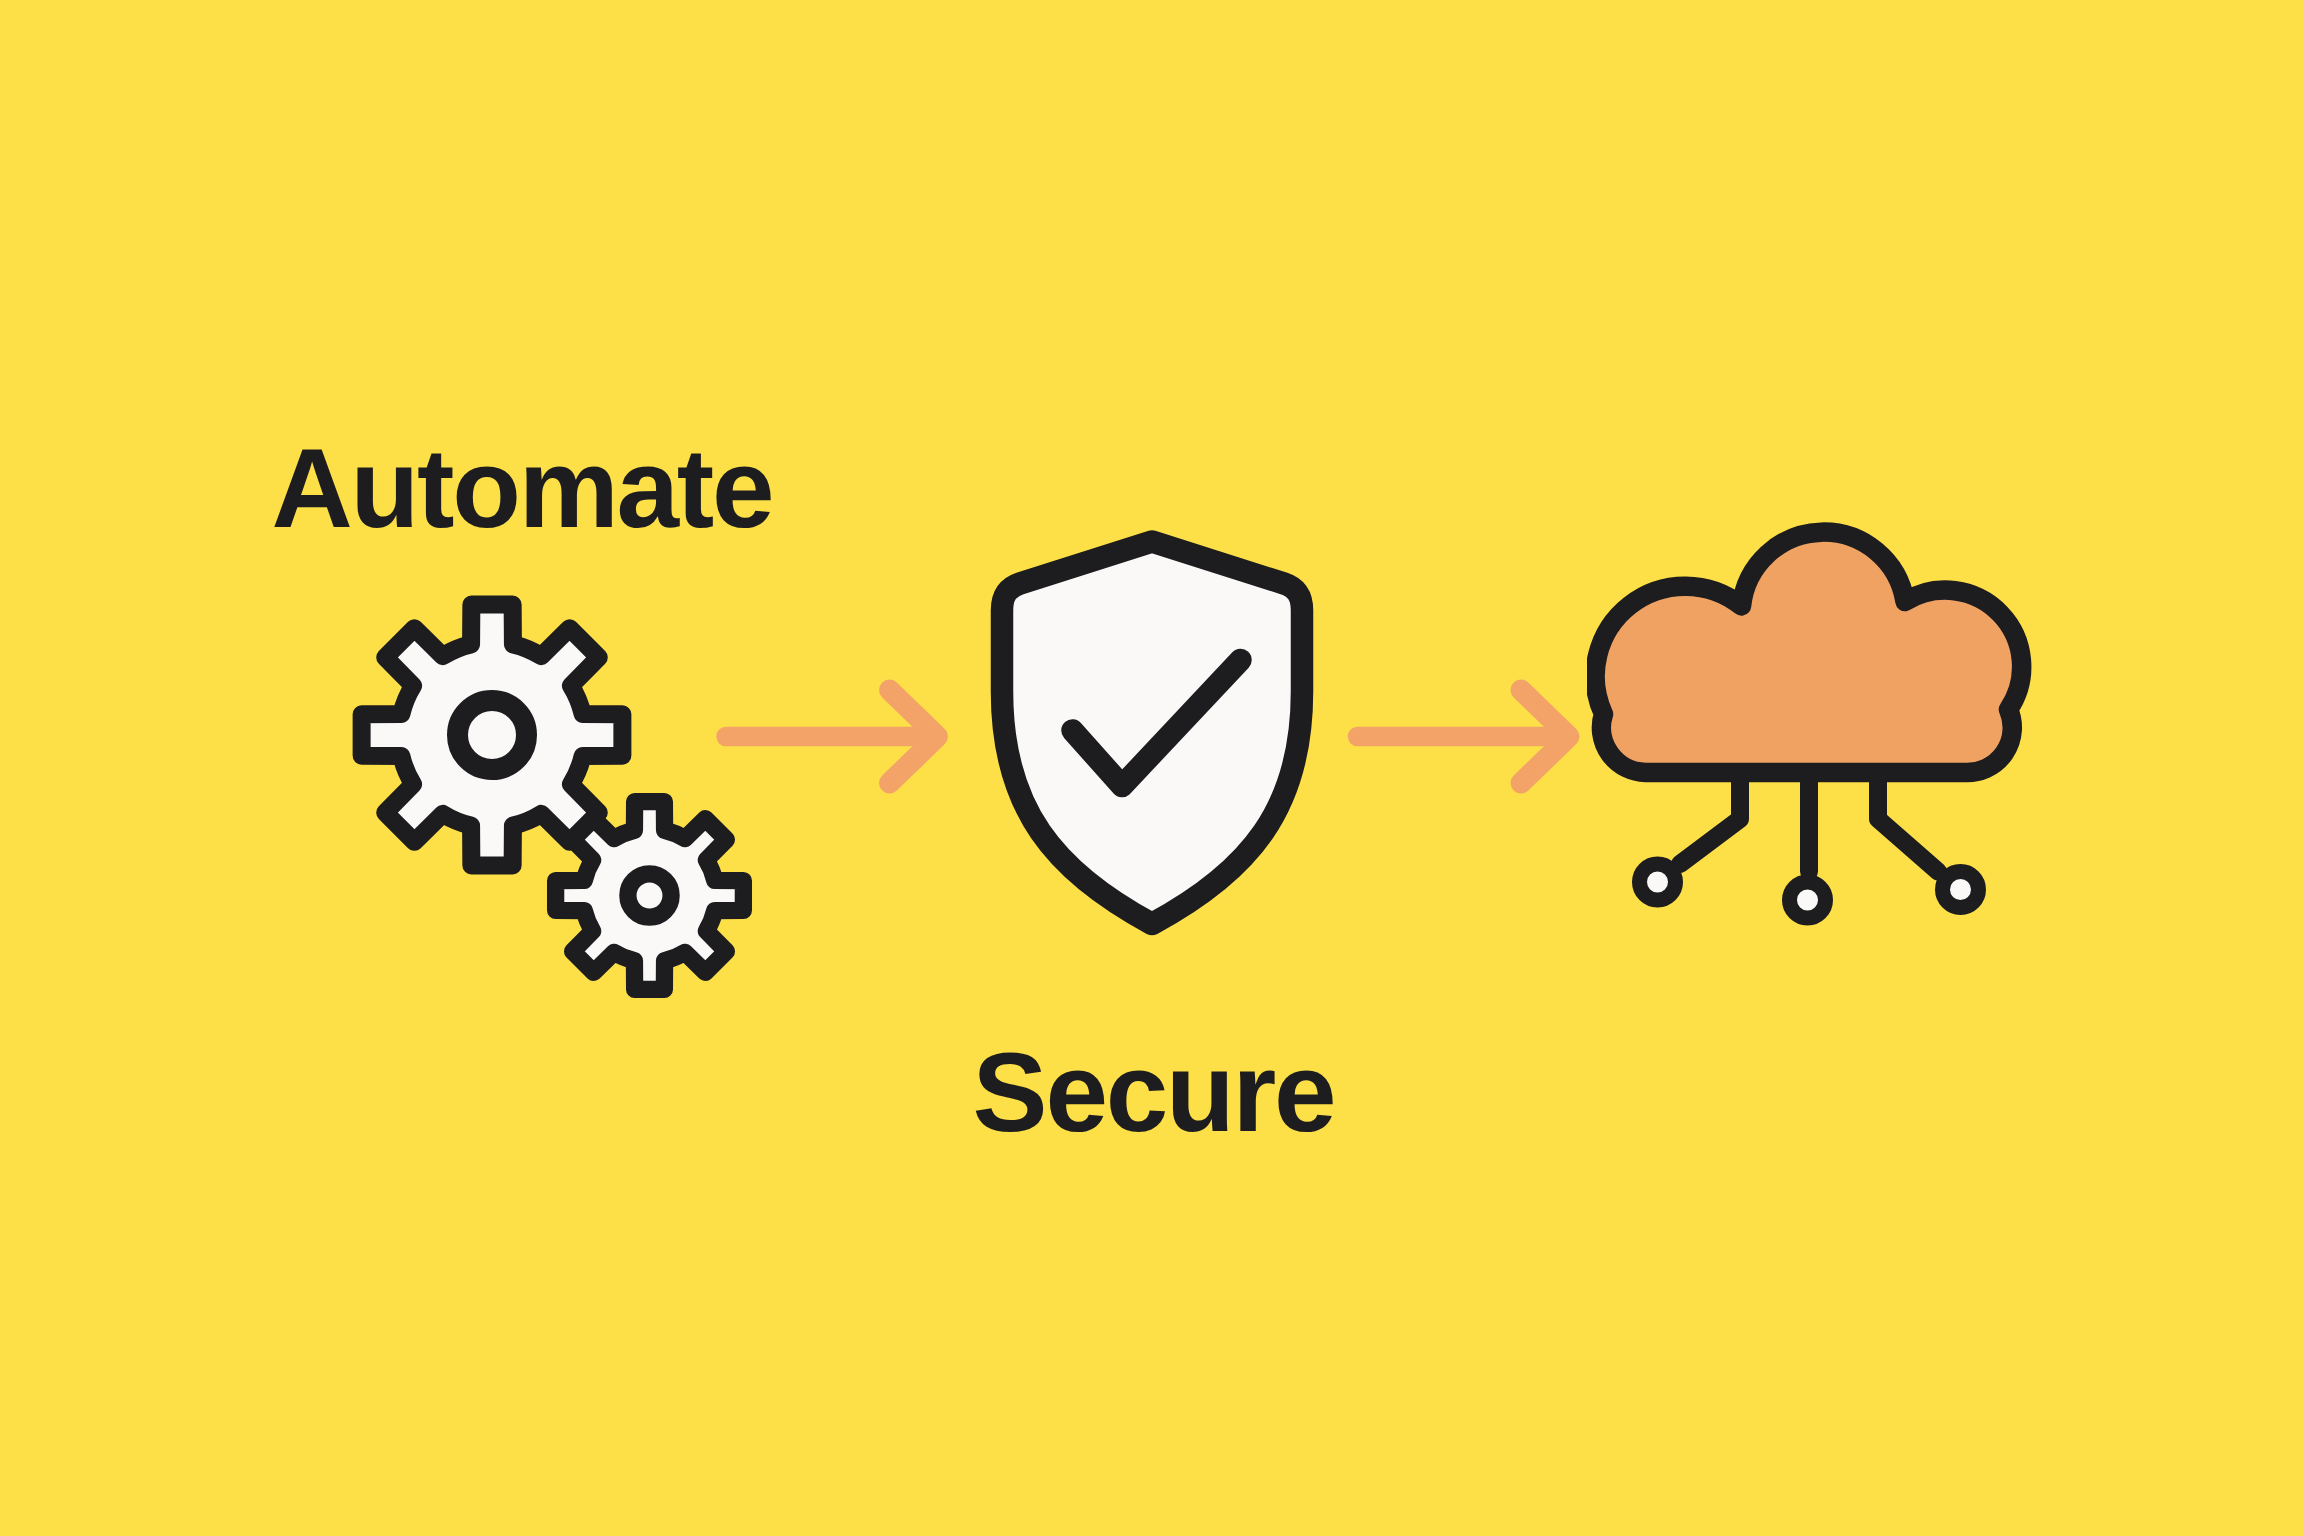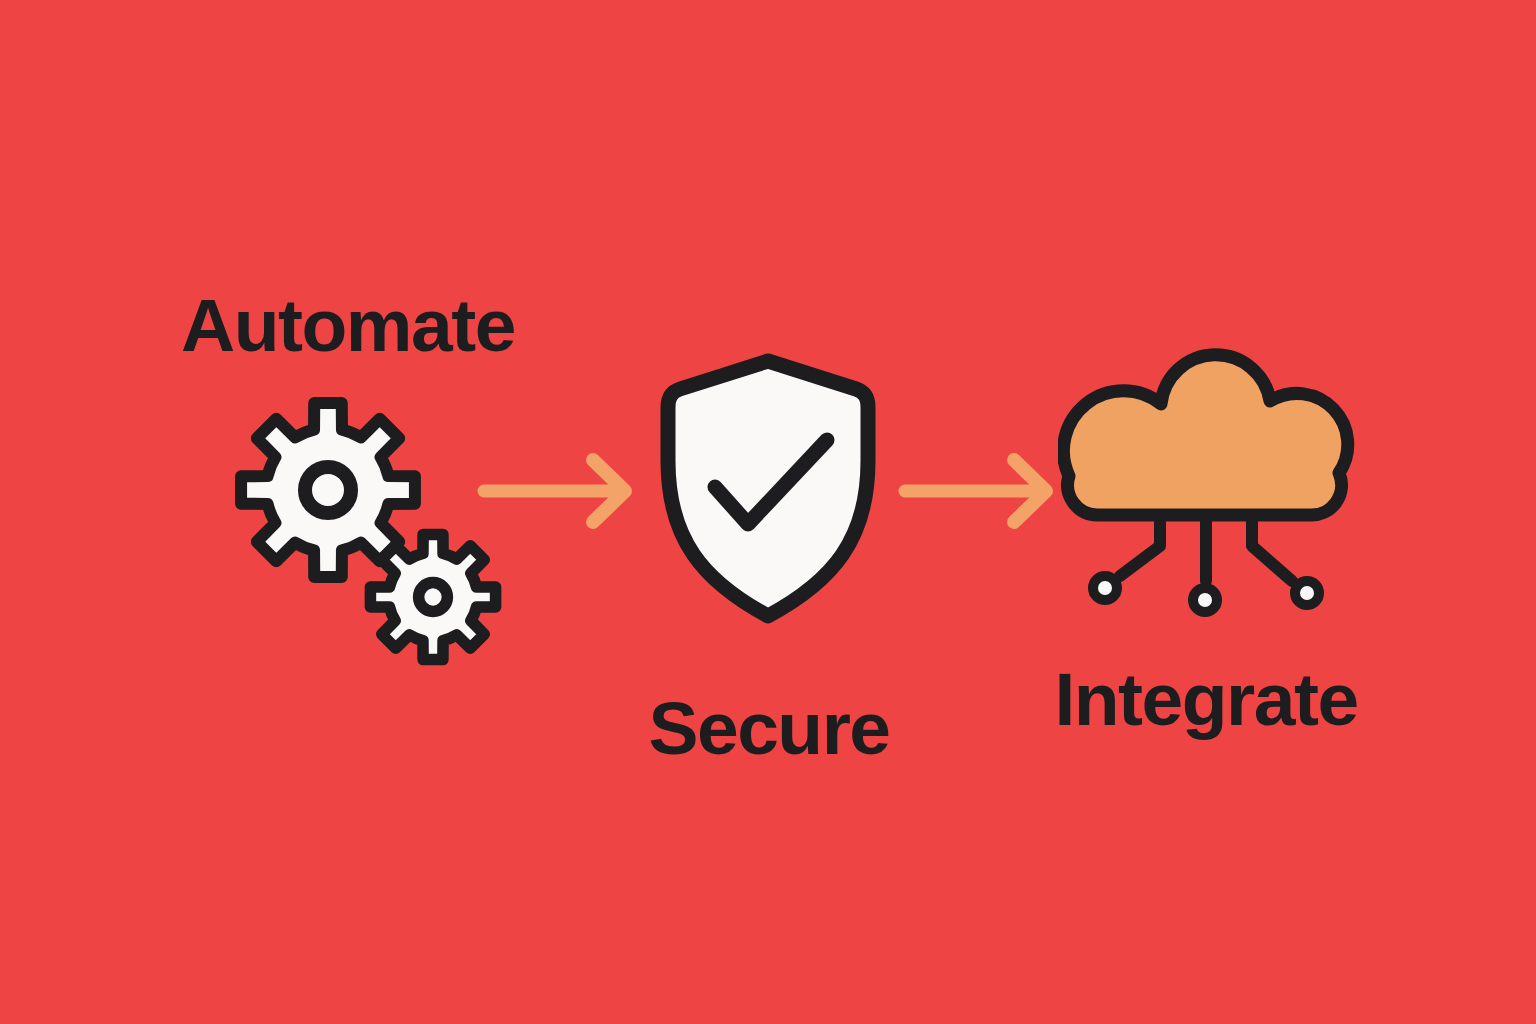--- a/index.html
+++ b/index.html
@@ -3,21 +3,21 @@
 <meta charset="utf-8">
 <style>
   html, body {
     margin: 0;
     padding: 0;
   }
   .canvas {
     position: relative;
     width: 1536px;
     height: 1024px;
-    background: #ef4444;
+    background: #fde047;
     overflow: hidden;
     font-family: "Liberation Sans", "DejaVu Sans", sans-serif;
   }
   .abs { position: absolute; }
   .step-label {
     position: absolute;
     transform: translateX(-50%);
     font-size: 75px;
     font-weight: 600;
     letter-spacing: -1.5px;
@@ -103,15 +103,14 @@
              A 30 30 0 0 1 252,169
              Z" stroke="#1D1C1F" stroke-width="13" stroke-linejoin="round" fill="#F0A263"></path>
 
     <g fill="#FAF9F8" stroke="#1D1C1F" stroke-width="10">
       <circle cx="47" cy="242" r="12"></circle>
       <circle cx="147" cy="254" r="12"></circle>
       <circle cx="249" cy="247" r="12"></circle>
     </g>
   </svg>
 
-  <div class="step-label" style="left:1206px; top:662px;">Integrate</div>
 
 </div>
 
 </body></html>

